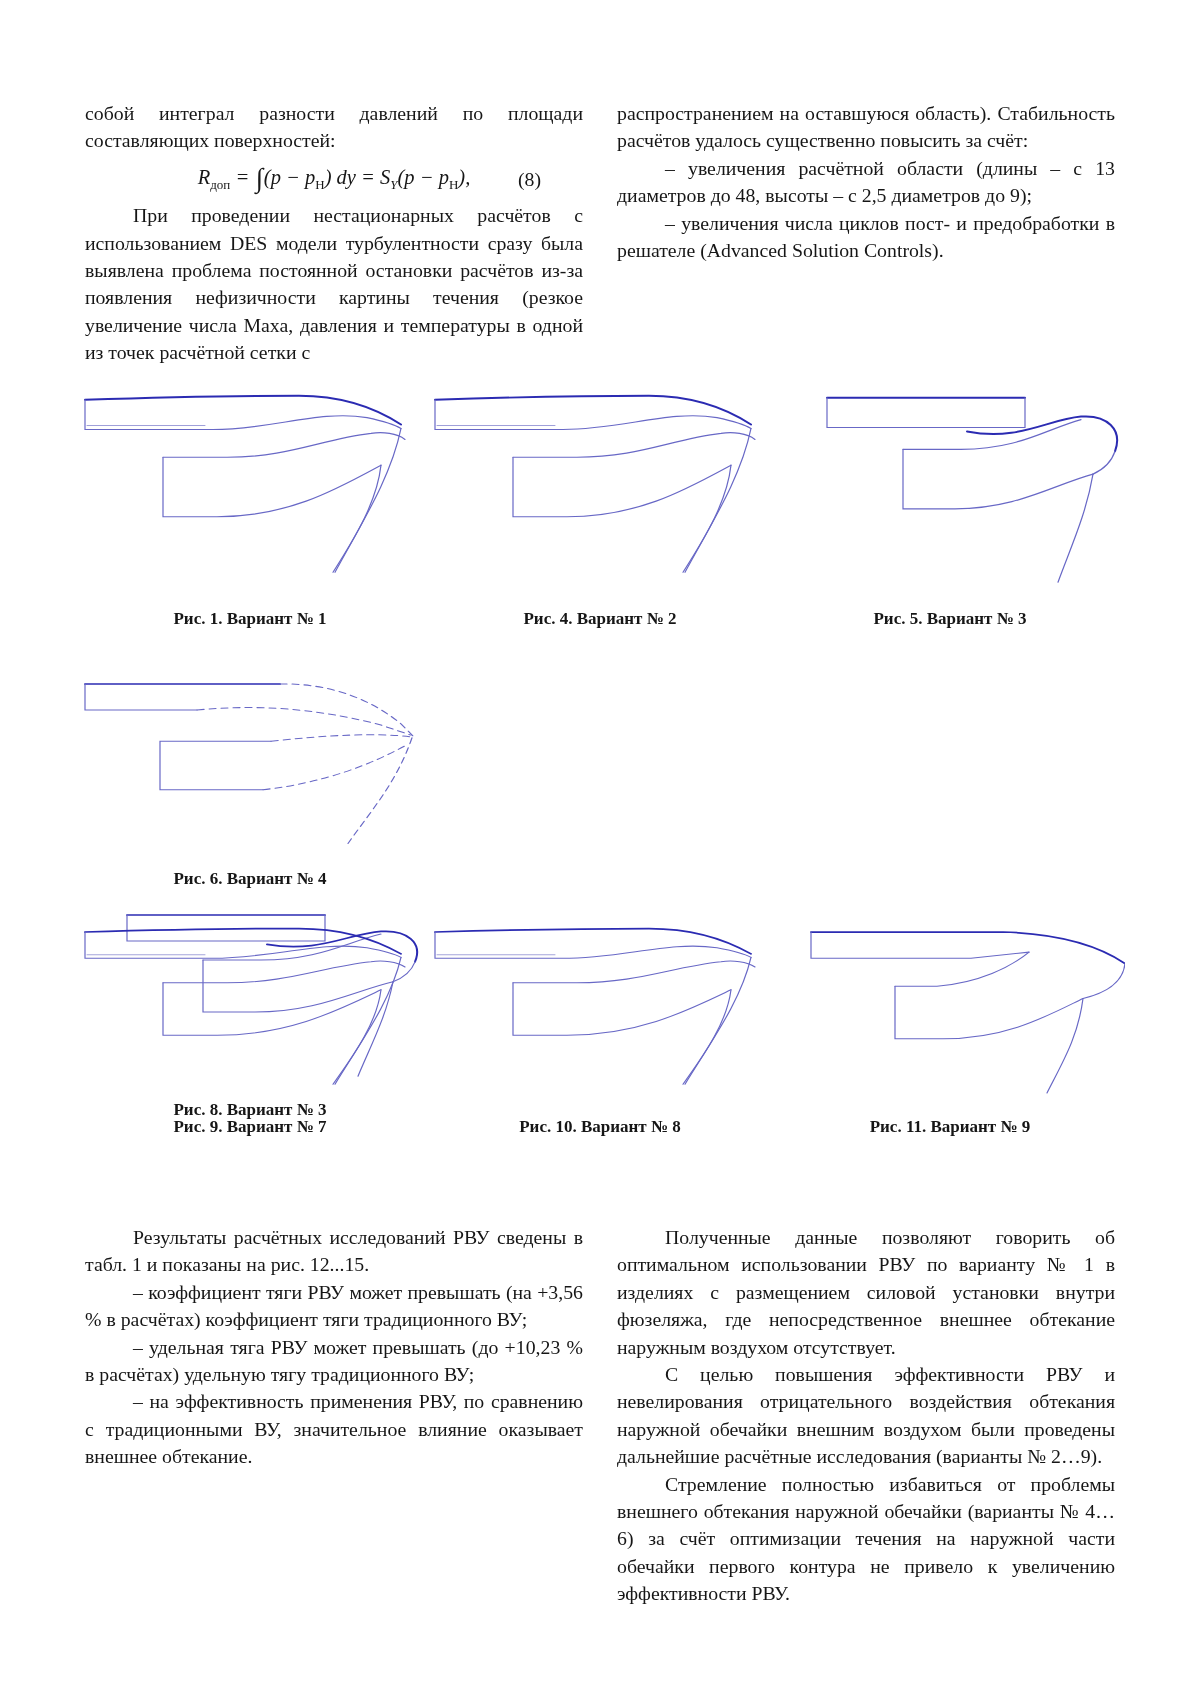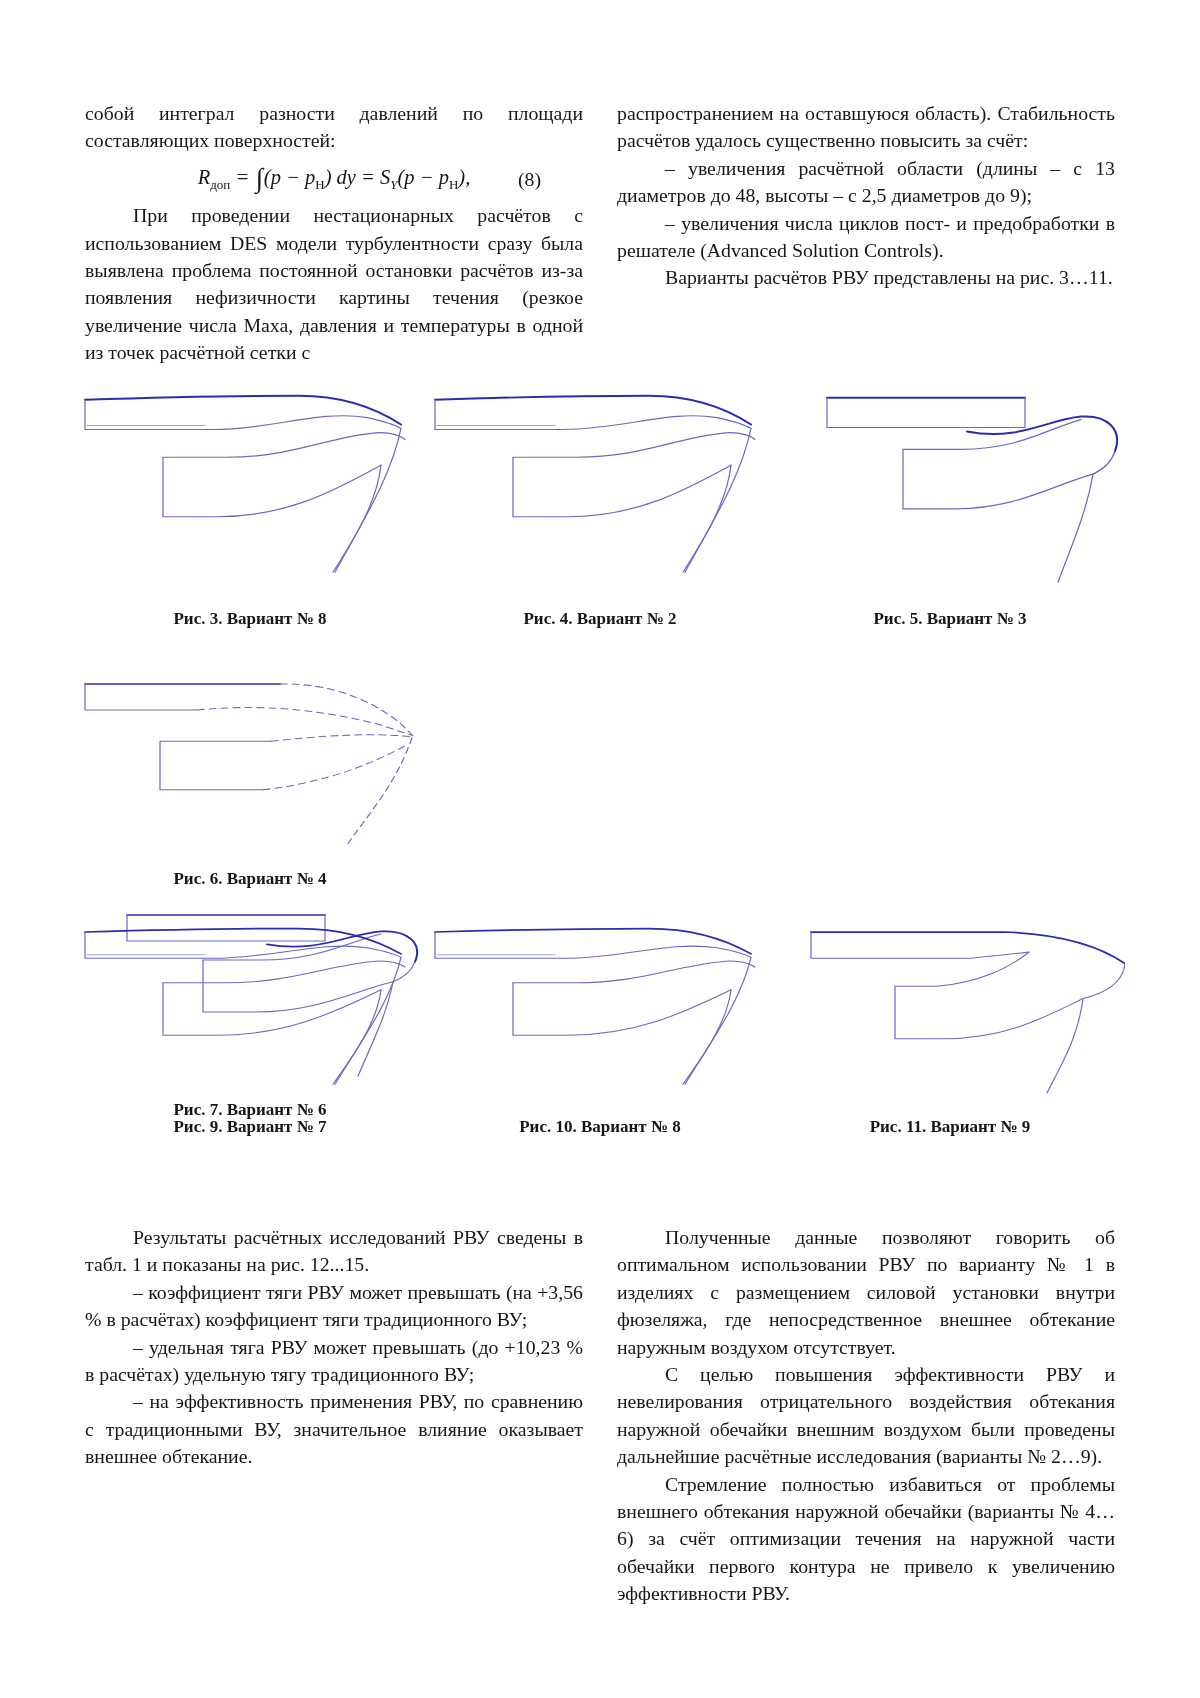--- a/index.html
+++ b/index.html
@@ -48,36 +48,35 @@
       <div class="formula-row">
         <span class="formula"><span>R</span><sub>доп</sub><span> = </span><span class="int">∫</span><span>(p − p</span><sub>Н</sub><span>) dy = S</span><sub class="it">Y</sub><span>(p − p</span><sub>Н</sub><span>),</span></span>
         <span class="eq-num">(8)</span>
       </div>
       <p class="indent">При проведении нестационарных расчётов с использованием DES модели турбулентности сразу была выявлена проблема постоянной остановки расчётов из-за появления нефизичности картины течения (резкое увеличение числа Маха, давления и температуры в одной из точек расчётной сетки с</p>
     </div>
     <div class="col">
       <p>распространением на оставшуюся область). Стабильность расчётов удалось существенно повысить за счёт:</p>
       <p class="indent">– увеличения расчётной области (длины – с 13 диаметров до 48, высоты – с 2,5 диаметров до 9);</p>
       <p class="indent">– увеличения числа циклов пост- и предобработки в решателе (Advanced Solution Controls).</p>
-      <p class="indent">Варианты расчётов РВУ представлены на рис. 3…11.</p>
     </div>
   </div>
 
   <div class="fig-row row-1">
       <div class="fig-cell">
         <svg viewBox="0 0 350 240" preserveAspectRatio="none" class="fig-svg">
           <path class="s1" d="M10,32 C100,29 180,28 224,28 C266,28 300,40 326,57"></path>
           <path class="s2" d="M10,32 V62 H138 C198,62 244,42 292,50 C306,53 318,56 326,61"></path>
           <path class="s3" d="M12,58 H130"></path>
           <path class="s2" d="M88,90 H152 C214,90 246,72 296,66 C308,64 322,66 330,72"></path>
           <path class="s2" d="M88,90 V150 H142 C214,150 262,122 306,98"></path>
           <path class="s2" d="M326,61 C316,110 288,154 260,206"></path>
           <path class="s2" d="M306,98 C302,134 282,168 258,206"></path>
         </svg>
-        <div class="fig-caption">Рис. 3. Вариант № 8</div>
+        <div class="fig-caption">Рис. 1. Вариант № 1</div>
       </div>
       <div class="fig-cell">
         <svg viewBox="0 0 350 240" preserveAspectRatio="none" class="fig-svg">
           <path class="s1" d="M10,32 C100,29 180,28 224,28 C266,28 300,40 326,57"></path>
           <path class="s2" d="M10,32 V62 H138 C198,62 244,42 292,50 C306,53 318,56 326,61"></path>
           <path class="s3" d="M12,58 H130"></path>
           <path class="s2" d="M88,90 H152 C214,90 246,72 296,66 C308,64 322,66 330,72"></path>
           <path class="s2" d="M88,90 V150 H142 C214,150 262,122 306,98"></path>
           <path class="s2" d="M326,61 C316,110 288,154 260,206"></path>
           <path class="s2" d="M306,98 C302,134 282,168 258,206"></path>
@@ -114,21 +113,21 @@
       <div class="fig-cell">
         <svg viewBox="0 0 350 240" preserveAspectRatio="none" class="fig-svg">
           <path class="s1" d="M52,30 H250"></path>
           <path class="s2" d="M52,30 V60 H250 V30"></path>
           <path class="s1" d="M192,64 C244,74 272,52 306,49 C332,47 348,62 340,84"></path>
           <path class="s2" d="M128,82 H186 C244,82 270,62 306,52"></path>
           <path class="s2" d="M128,82 V142 H180 C242,142 278,118 318,107"></path>
           <path class="s2" d="M340,84 C336,96 327,103 318,107"></path>
           <path class="s2" d="M318,107 C311,148 296,180 283,216"></path>
         </svg>
-        <div class="fig-caption">Рис. 7. Вариант № 6</div>
+        <div class="fig-caption">Рис. 8. Вариант № 3</div>
       </div>
     </div>
   <div class="fig-row row-3">
       <div class="fig-cell">
         <svg viewBox="0 0 350 240" preserveAspectRatio="none" class="fig-svg">
           <path class="s1" d="M10,32 C100,29 180,28 224,28 C266,28 300,40 326,57"></path>
           <path class="s2" d="M10,32 V62 H138 C198,62 244,42 292,50 C306,53 318,56 326,61"></path>
           <path class="s3" d="M12,58 H130"></path>
           <path class="s2" d="M88,90 H152 C214,90 246,72 296,66 C308,64 322,66 330,72"></path>
           <path class="s2" d="M88,90 V150 H142 C214,150 262,122 306,98"></path>

